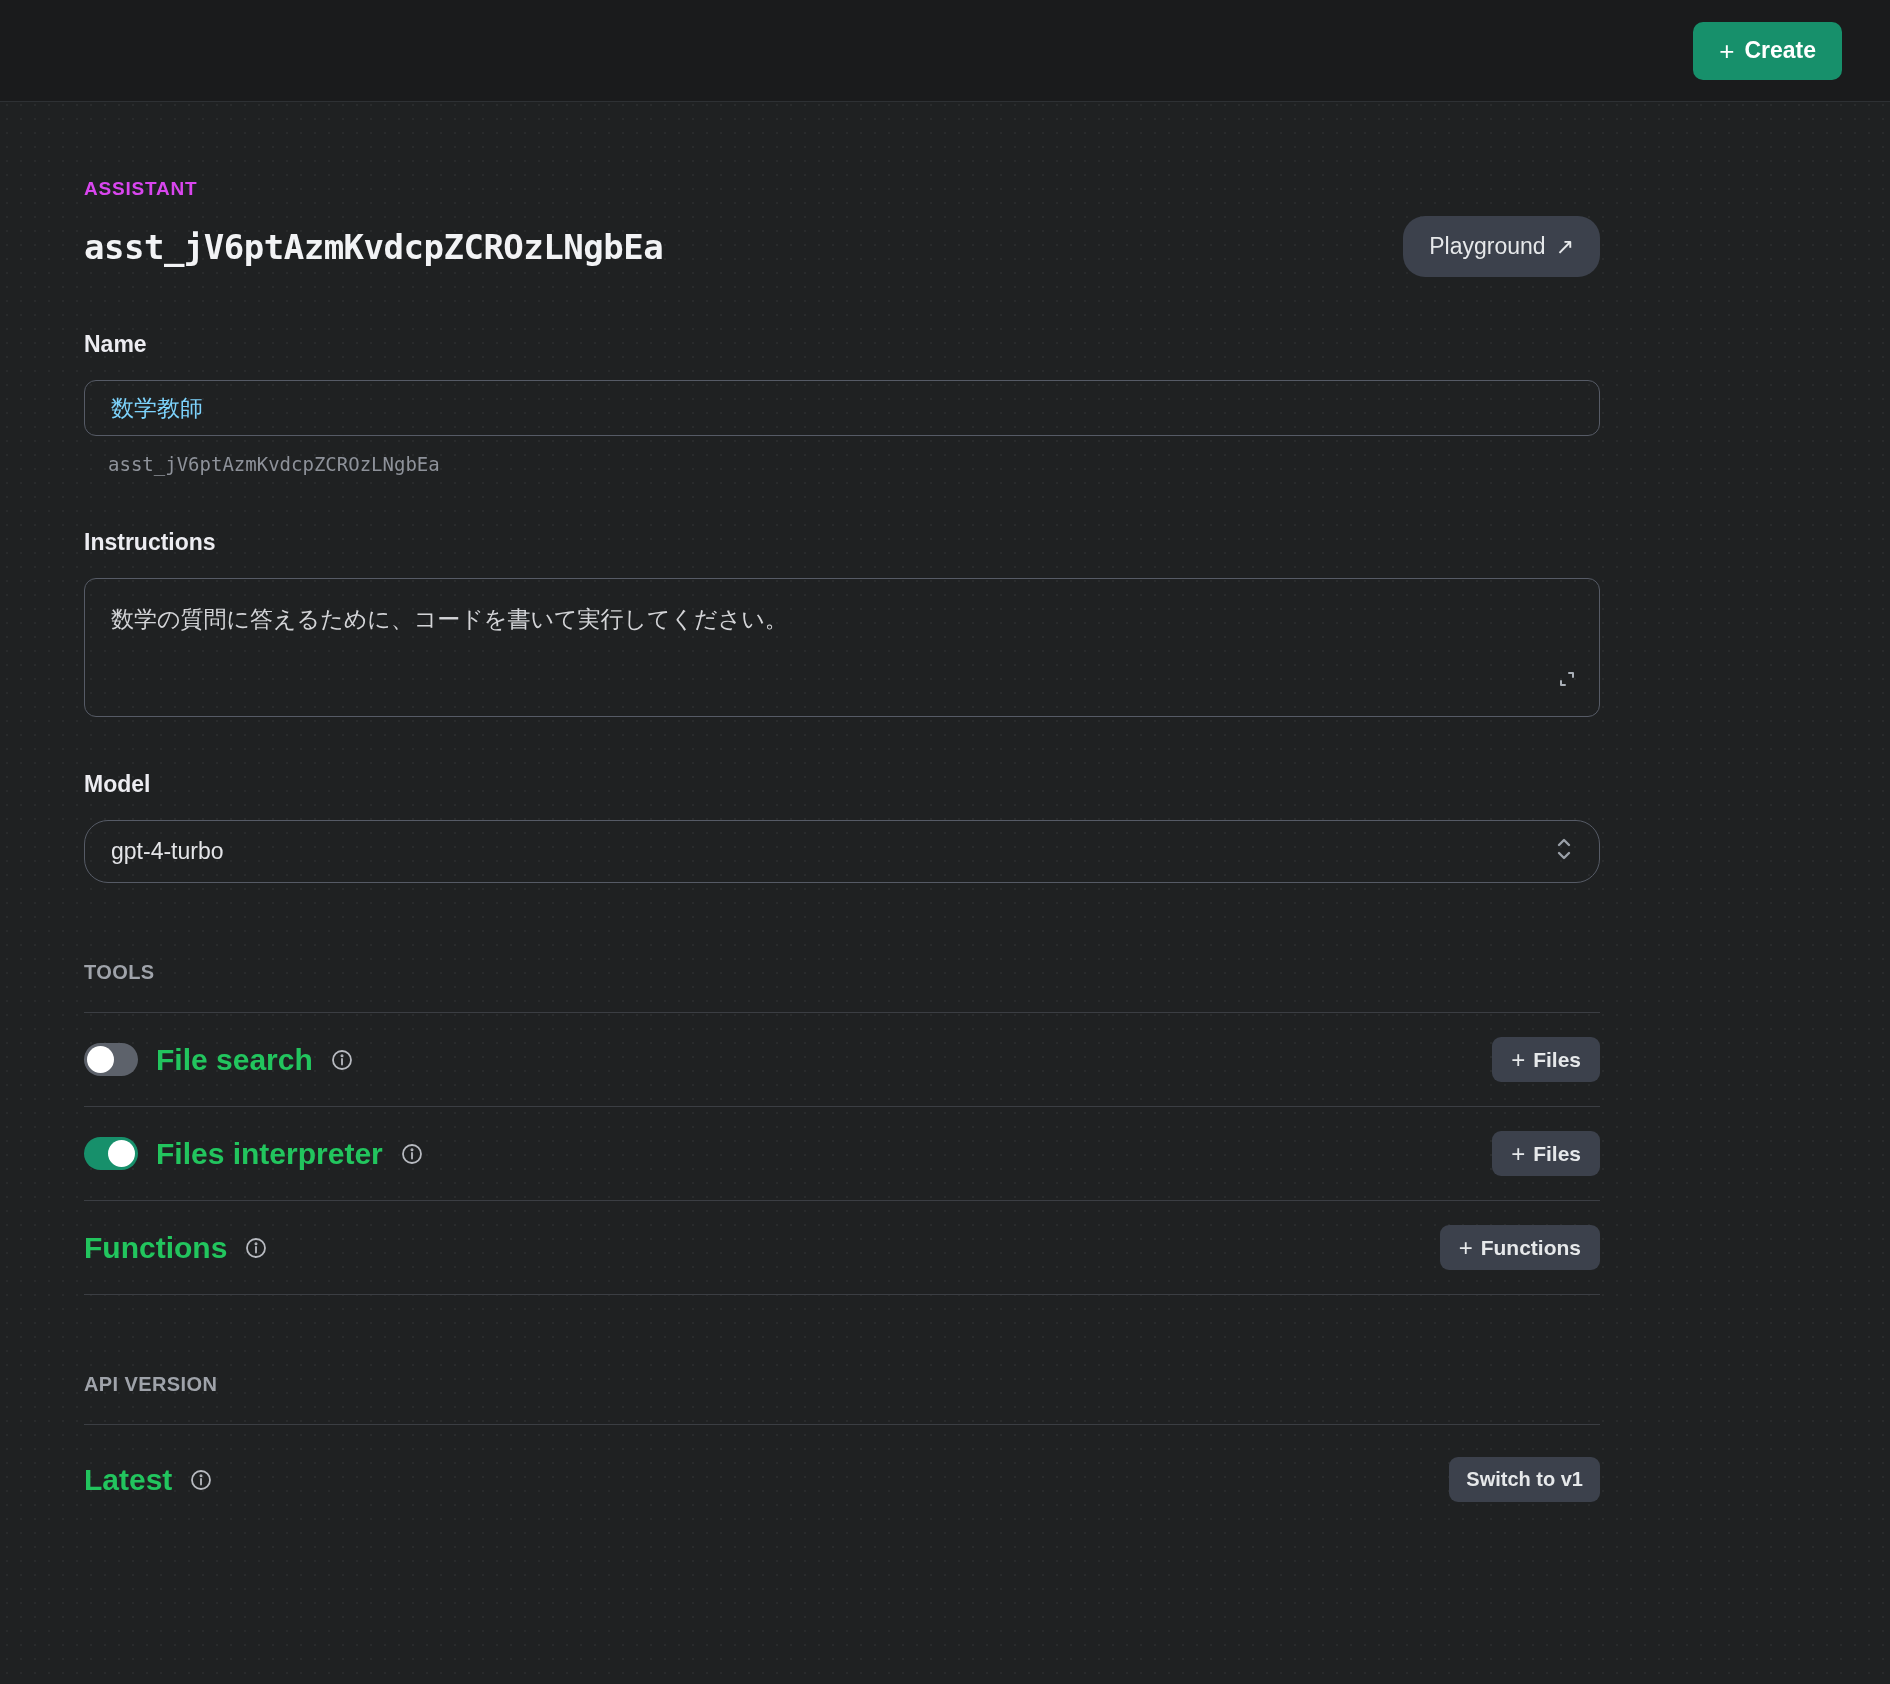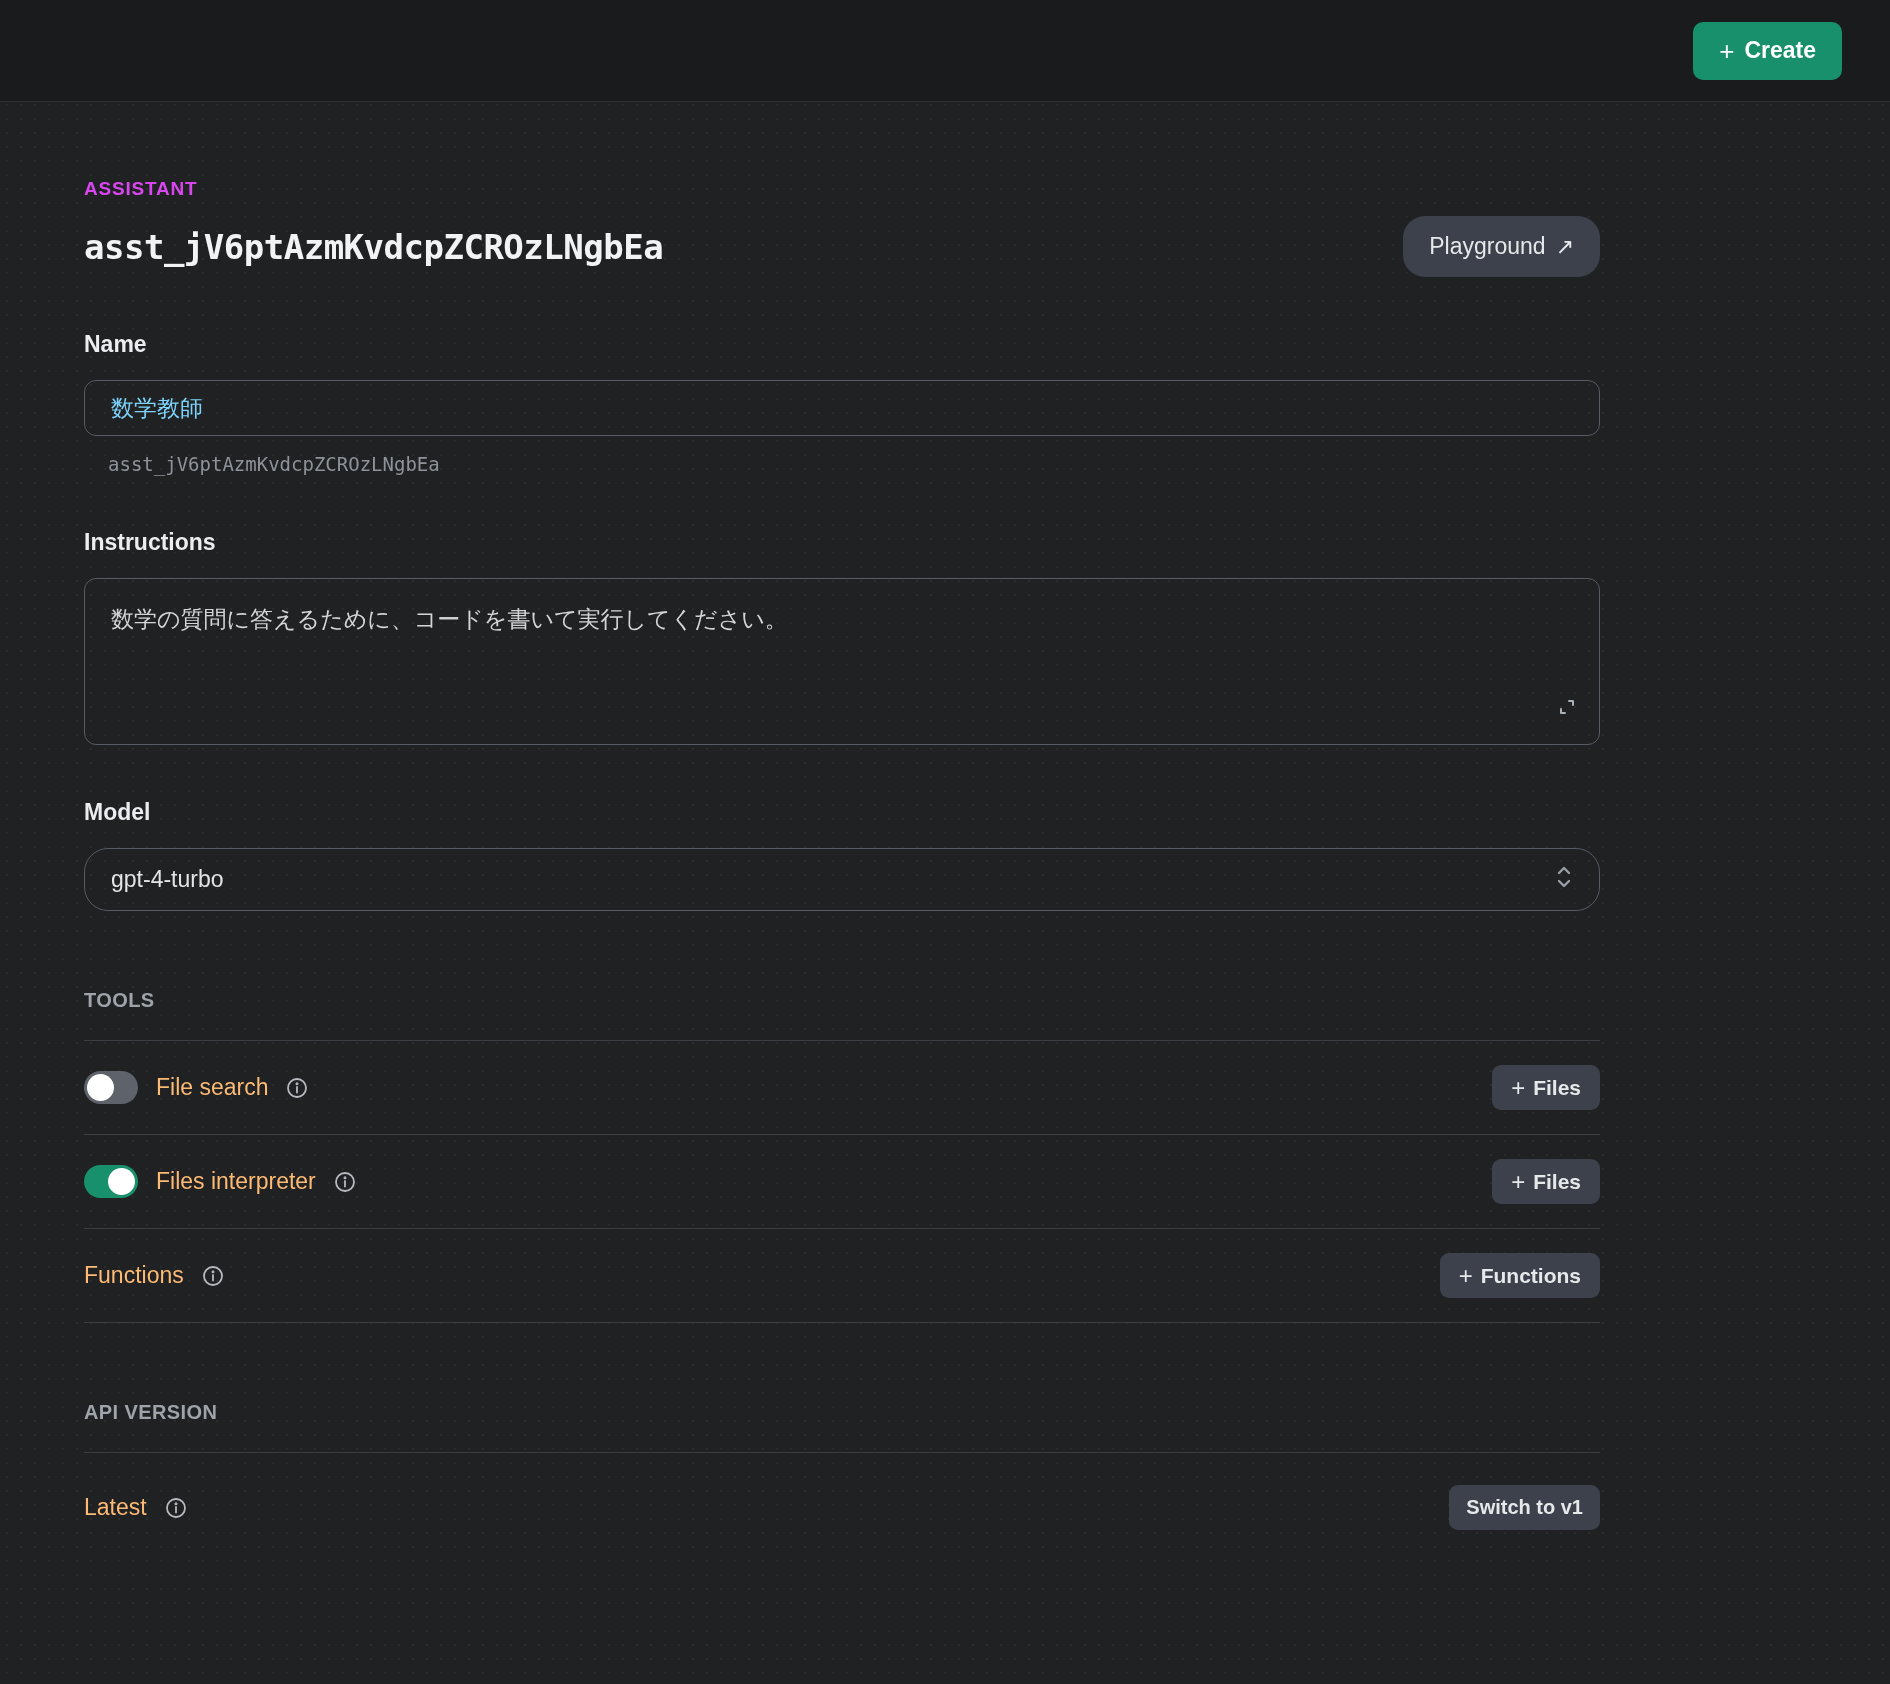--- a/index.html
+++ b/index.html
@@ -74,21 +74,21 @@
     color:#7dd3fc;font-family:inherit;font-size:23px;
     padding:0 26px;outline:none;
   }
   .sub-id{
     margin-top:17px;padding-left:24px;
     font-family:"DejaVu Sans Mono","Liberation Mono",monospace;
     font-size:19px;color:var(--mono-muted);
   }
   .textarea{
     position:relative;
-    width:100%;height:167px;
+    width:100%;height:139px;
     border:1.5px solid var(--border);
     border-radius:12px;
     padding:24px 26px;
     font-size:23px;color:#d3d4d7;line-height:1.45;
     cursor:text;
   }
   .expand-icon{position:absolute;right:22px;bottom:18px;color:#aab0b8;}
   .select{
     width:100%;height:63px;
     border:1.5px solid var(--border);
@@ -102,21 +102,21 @@
     margin-top:78px;margin-bottom:28px;
     font-size:20px;font-weight:600;letter-spacing:0.4px;
     color:var(--muted);
   }
   .divider{border:none;border-top:1px solid var(--divider);height:0;}
   .tool-row{
     display:flex;align-items:center;justify-content:space-between;
     padding:24px 0;
   }
   .tool-row .left{display:flex;align-items:center;gap:18px;}
-  .row-label{font-size:23px;font-weight:400;color:#fdba74;}
+  .row-label{font-size:30px;font-weight:700;color:#22c55e;}
   .toggle{
     width:54px;height:33px;border-radius:17px;
     background:#5d626b;position:relative;cursor:pointer;flex:none;
   }
   .toggle .knob{
     width:27px;height:27px;border-radius:50%;
     background:#fff;position:absolute;top:3px;left:3px;
   }
   .toggle.on{background:var(--green);}
   .toggle.on .knob{left:auto;right:3px;}

